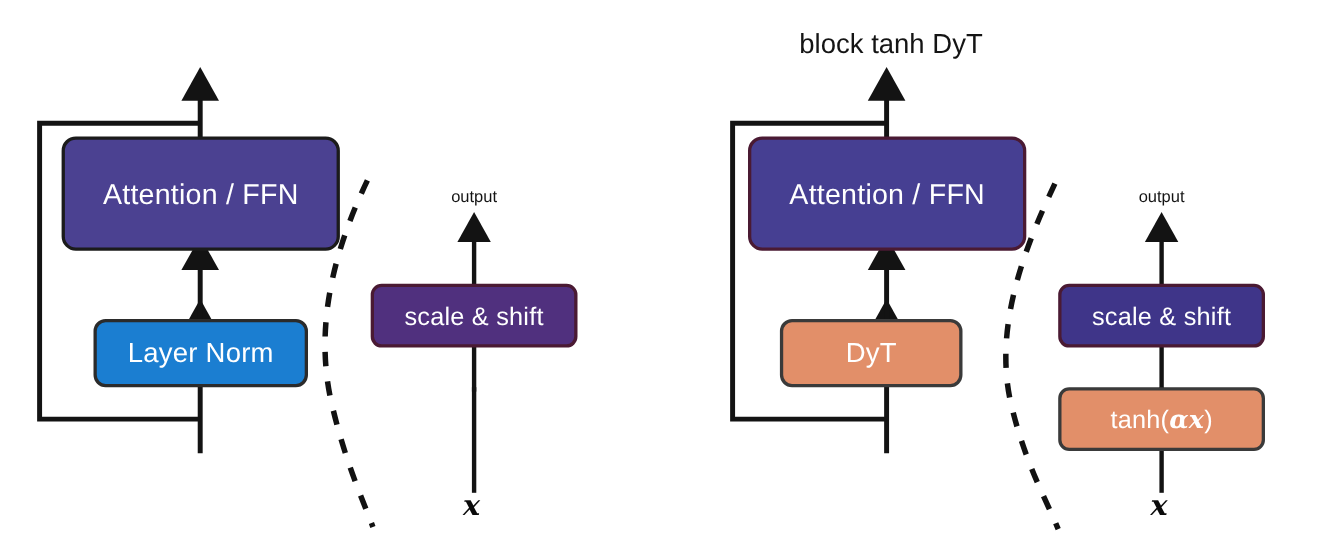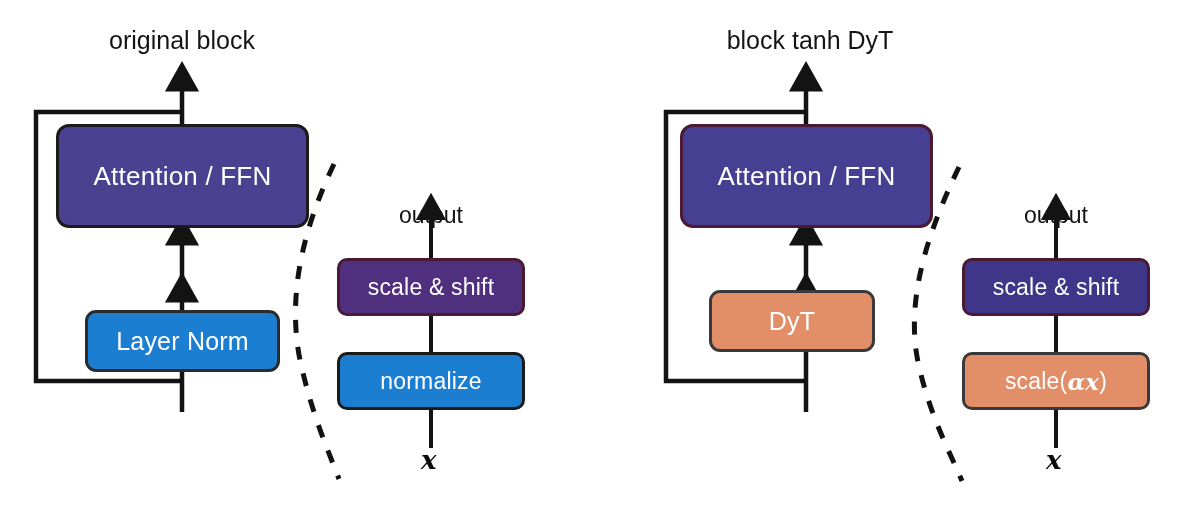--- a/index.html
+++ b/index.html
@@ -91,22 +91,21 @@
   .plain-label {
     position: absolute;
     color: #141414;
     font-family: "Liberation Sans", sans-serif;
     font-size: 25px;
     line-height: 1;
     white-space: nowrap;
     text-align: center;
   }
   .plain-label.small {
-    font-size: 23px;
-    margin-top: 32px;
+    font-size: 15px;
   }
   .math-x {
     position: absolute;
     color: #0a0a0a;
     font-family: "DejaVu Serif", serif;
     font-weight: 700;
     font-style: italic;
     font-size: 26px;
     line-height: 1;
   }
@@ -179,46 +178,44 @@
     </g>
     <g>
       <line x1="1056" y1="262" x2="1056" y2="208" stroke="#131313" stroke-width="4" marker-end="url(#ah)"></line>
     </g>
 
     <g>
       <path d="M959,167 C925,238 906,302 918,362 C930,417 950,452 962,481" fill="none" stroke="#121212" stroke-width="5" stroke-dasharray="13 14" stroke-linecap="butt"></path>
     </g>
   </svg>
 
-  <div class="plain-label" style="left:62px; top:28px; width:240px;">original block</div>
 
   <div class="node attn" style="left:56px; top:124px; width:253px; height:104px;">Attention / FFN</div>
 
-  <div class="node lnorm" style="left:85px; top:290px; width:195px; height:62px;margin-top:20px;">Layer Norm</div>
+  <div class="node lnorm" style="left:85px; top:290px; width:195px; height:62px;">Layer Norm</div>
 
   <div class="plain-label small" style="left:381px; top:172px; width:100px;">output</div>
 
   <div class="node scaleshift-l" style="left:337px; top:258px; width:188px; height:58px;">scale &amp; shift</div>
 
-  <div class="node normalize" style="left:337px; top:352px; width:188px; height:58px;">normalize</div>
 
   <div class="math-x" style="left:421px; top:447px;">x</div>
 
   <div class="plain-label" style="left:685px; top:28px; width:250px;">block tanh DyT</div>
 
   <div class="node attn-r" style="left:680px; top:124px; width:253px; height:104px;">Attention / FFN</div>
 
   <div class="node dyt" style="left:709px; top:290px; width:166px; height:62px;">DyT</div>
 
   <div class="plain-label small" style="left:1006px; top:172px; width:100px;">output</div>
 
   <div class="node scaleshift-r" style="left:962px; top:258px; width:188px; height:58px;">scale &amp; shift</div>
 
   <div class="node tanh" style="left:962px; top:352px; width:188px; height:58px;">
-    <span>scale(</span>
+    <span>tanh(</span>
       <span class="mathspan">α</span>
       <span class="mathspan">x</span>
       <span>)</span>
   </div>
 
   <div class="math-x" style="left:1046px; top:447px;">x</div>
 
 </div>
 
 </body></html>

